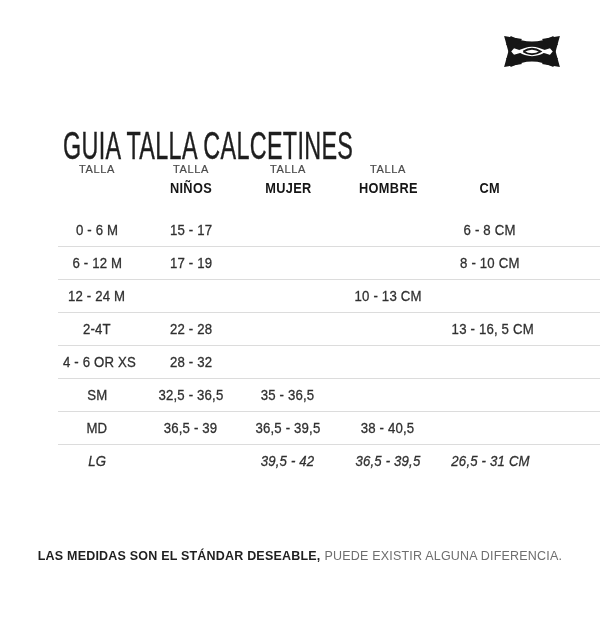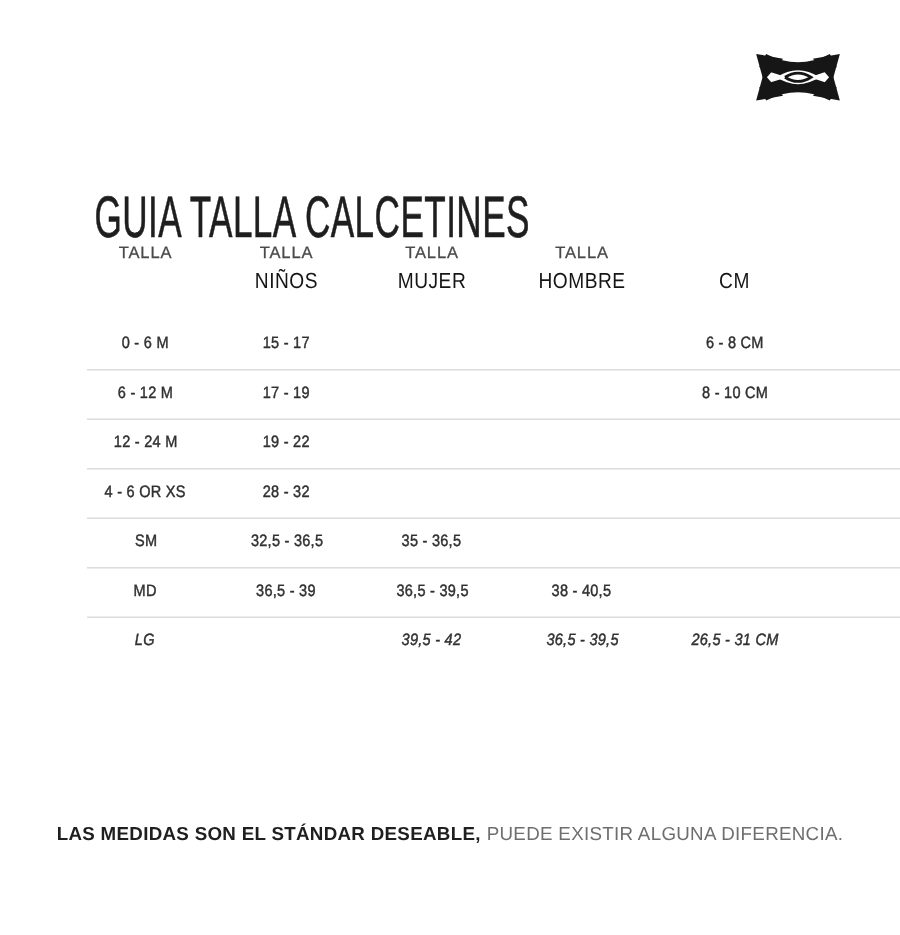--- a/index.html
+++ b/index.html
@@ -41,39 +41,39 @@
   .thead{height:54px;}
   .hcell{text-align:center;}
   .h-small{
     display:block;height:18px;line-height:18px;
     font-size:11px;letter-spacing:0.6px;
     color:#4a4a4a;
     -webkit-text-stroke:0.2px #4a4a4a;
   }
   .h-big{
     display:block;height:20px;line-height:20px;
-    font-size:14.5px;font-weight:400;
+    font-size:14.5px;font-weight:700;
     letter-spacing:0.4px;
     color:#151515;
   }
   .h-big .sq, .cell .sq{
     display:inline-block;
     transform:scaleX(0.88);
     transform-origin:center;
     white-space:nowrap;
   }
   .row{
     height:32px;
     border-bottom:1px solid #dcdcdc;
   }
   .row:last-child{border-bottom:none;font-style:italic;}
   .cell{
     text-align:center;
     line-height:31px;
-    font-size:11px;
+    font-size:15px;
     color:#303030;
     letter-spacing:0.2px;
     -webkit-text-stroke:0.3px #303030;
     overflow:visible;
   }
 
   
   .footnote{
     position:absolute;left:0;right:0;top:546px;
     text-align:center;
@@ -144,26 +144,34 @@
       <div class="cell"><span class="sq">6 - 12 M</span></div>
       <div class="cell"><span class="sq">17 - 19</span></div>
       <div class="cell"><span class="sq"></span></div>
       <div class="cell"><span class="sq"></span></div>
       <div class="cell"><span class="sq">8 - 10 CM</span></div>
       <div></div>
     </div>
 
     <div class="grid row">
       <div class="cell"><span class="sq">12 - 24 M</span></div>
-      <div class="cell"><span class="sq">19 - 22</span></div>
-      <div class="cell"><span class="sq"></span></div>
-      <div class="cell"><span class="sq"></span></div>
-      <div></div>
-    </div>
-
+      <div class="cell"><span class="sq"></span></div>
+      <div class="cell"><span class="sq"></span></div>
+      <div class="cell"><span class="sq">10 - 13 CM</span></div>
+      <div></div>
+    </div>
+
+    <div class="grid row">
+      <div class="cell"><span class="sq">2-4T</span></div>
+      <div class="cell"><span class="sq">22 - 28</span></div>
+      <div class="cell"><span class="sq"></span></div>
+      <div class="cell"><span class="sq"></span></div>
+      <div class="cell"><span class="sq">13 - 16, 5 CM</span></div>
+      <div></div>
+    </div>
 
     <div class="grid row">
       <div class="cell"><span class="sq">4 - 6 OR XS</span></div>
       <div class="cell"><span class="sq">28 - 32</span></div>
       <div class="cell"><span class="sq"></span></div>
       <div class="cell"><span class="sq"></span></div>
       <div></div>
     </div>
 
     <div class="grid row">

